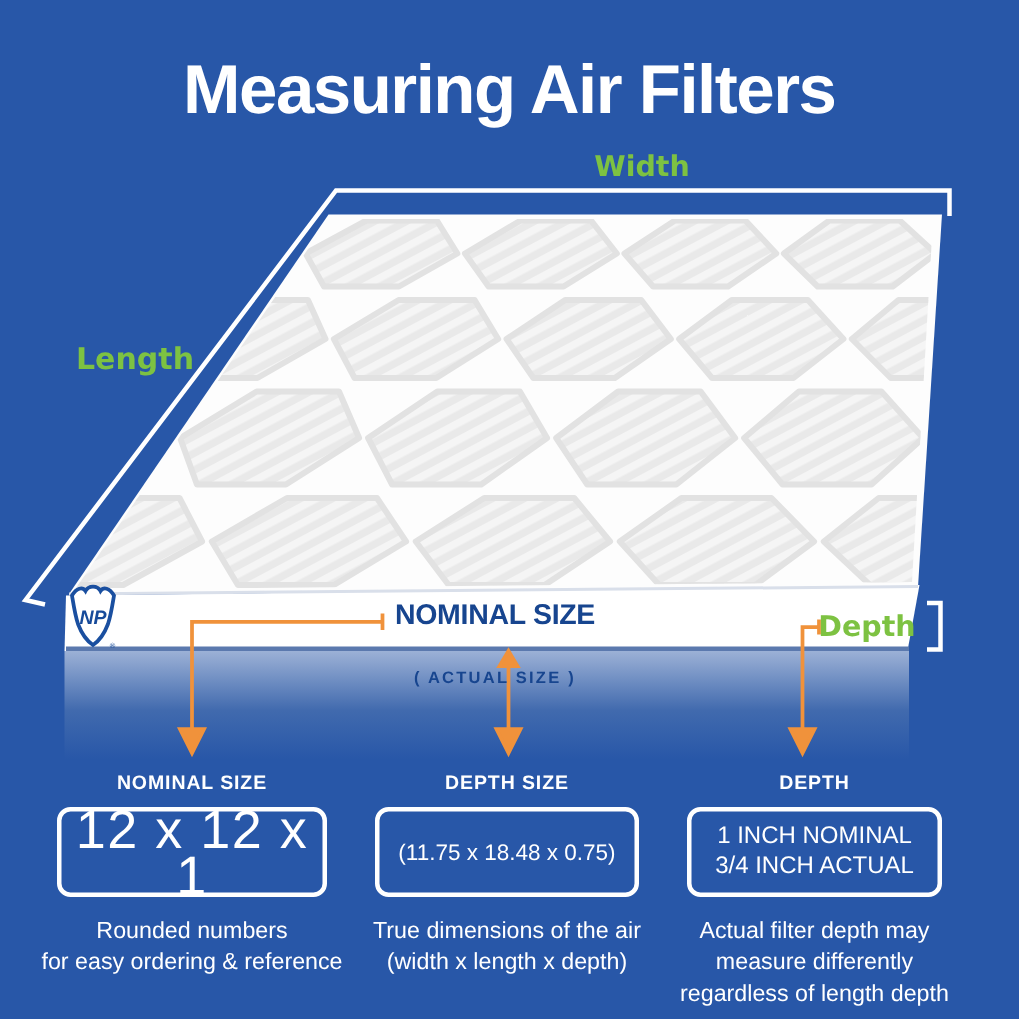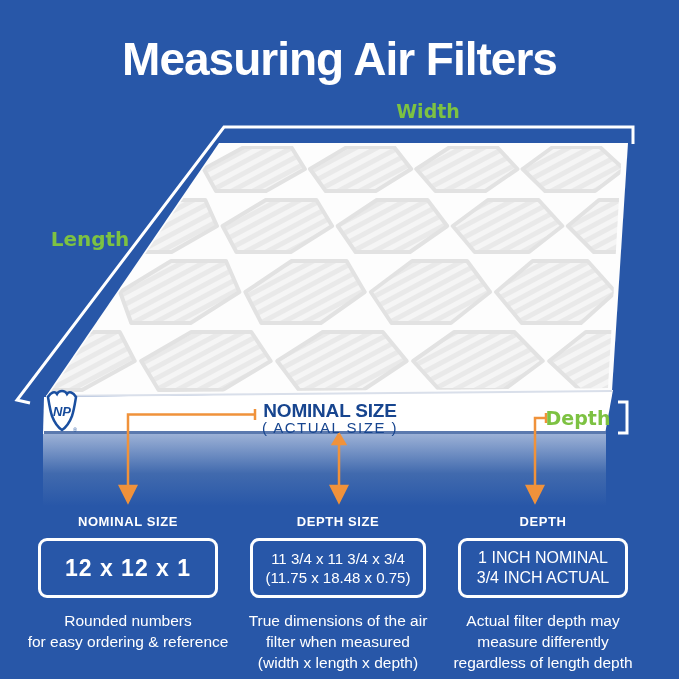--- a/index.html
+++ b/index.html
@@ -29,38 +29,38 @@
   }
   .width-label{left:428px; top:100px;}
   .length-label{left:90px; top:227px; font-size:20px;}
   .depth-label{left:578px; top:407px;}
   .frame-label{
     left:330px; top:400px; transform:translateX(-50%);
     font-size:19px; font-weight:bold; color:var(--navy);
     letter-spacing:-0.2px; white-space:nowrap;
   }
   .frame-sublabel{
-    left:330px; top:419px; transform:translateX(-50%);
-    font-size:15px; font-weight:normal; color:var(--navy);
+    left:330px; top:446px; transform:translateX(-50%);
+    font-size:11px; font-weight:bold; color:var(--navy);
     letter-spacing:1.5px; white-space:nowrap;
   }
   .col{
     top:514px; transform:translateX(-50%);
     width:232px; text-align:center;
   }
   .col-heading{
     font-size:13px; font-weight:bold; letter-spacing:0.6px; color:#fff;
   }
   .col-box{
     border:3px solid #fff; border-radius:9px;
     margin:9px auto 0; height:54px;
     display:flex; flex-direction:column; justify-content:center; align-items:center;
   }
   .box-w1{width:174px;} .box-w2{width:170px;} .box-w3{width:164px;}
-  .box-line-big{font-size:23px; font-weight:bold; letter-spacing:1px; line-height:31px;text-align:center;}
+  .box-line-big{font-size:36px; font-weight:normal; letter-spacing:1px; line-height:31px;text-align:center;}
   .box-line-med{font-size:15px; line-height:19px;}
   .box-line-md3{font-size:16px; line-height:20px;}
   .col-caption{margin-top:12px; font-size:15.5px; line-height:21px; color:#fff; white-space:nowrap;}
 </style>
 </head>
 <body>
 
 <div class="stage">
 
   <svg class="diagram abs" id="filter-svg" viewBox="0 0 679 679">
@@ -155,26 +155,24 @@
     </div>
     <div class="col-caption">
       <div>Rounded numbers</div>
       <div>for easy ordering &amp; reference</div>
     </div>
   </div>
 
   <div class="abs col" style="left:338px">
     <div class="col-heading">DEPTH SIZE</div>
     <div class="col-box box-w2">
-      <div class="box-line-med">11 3/4 x 11 3/4 x 3/4</div>
       <div class="box-line-med">(11.75 x 18.48 x 0.75)</div>
     </div>
     <div class="col-caption">
       <div>True dimensions of the air</div>
-      <div>filter when measured</div>
       <div>(width x length x depth)</div>
     </div>
   </div>
 
   <div class="abs col" style="left:543px">
     <div class="col-heading">DEPTH</div>
     <div class="col-box box-w3">
       <div class="box-line-md3">1 INCH NOMINAL</div>
       <div class="box-line-md3">3/4 INCH ACTUAL</div>
     </div>

